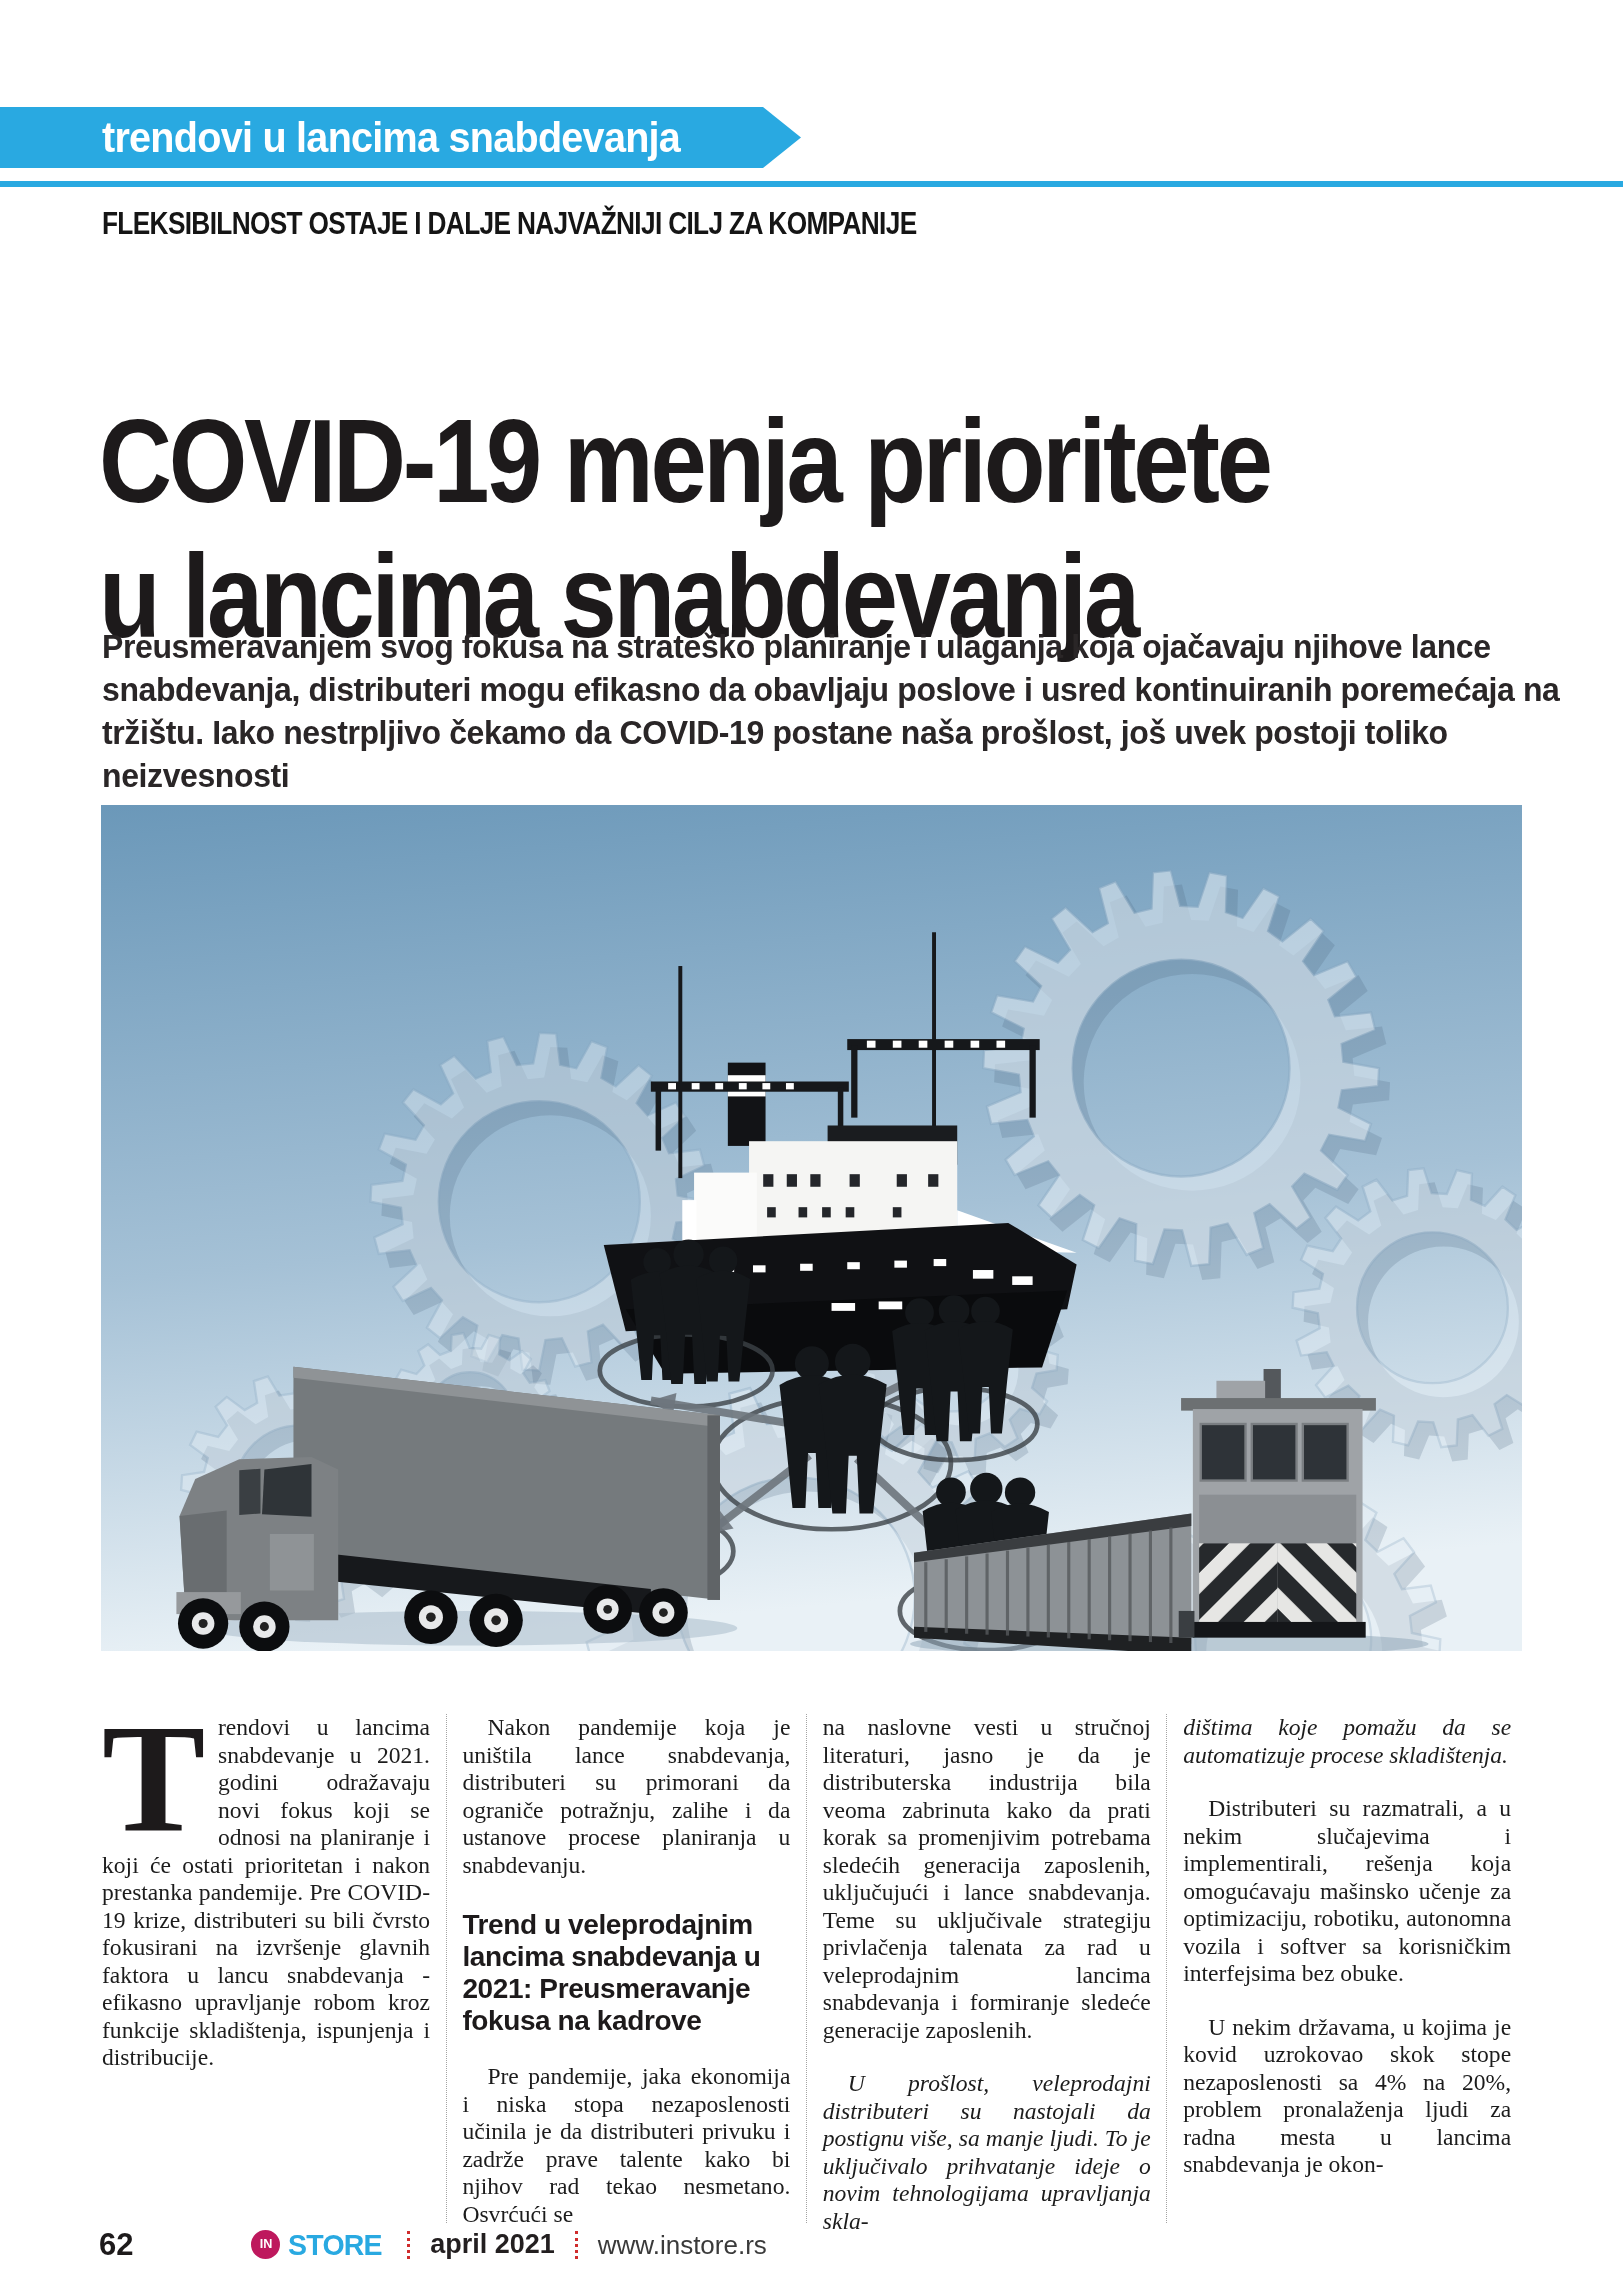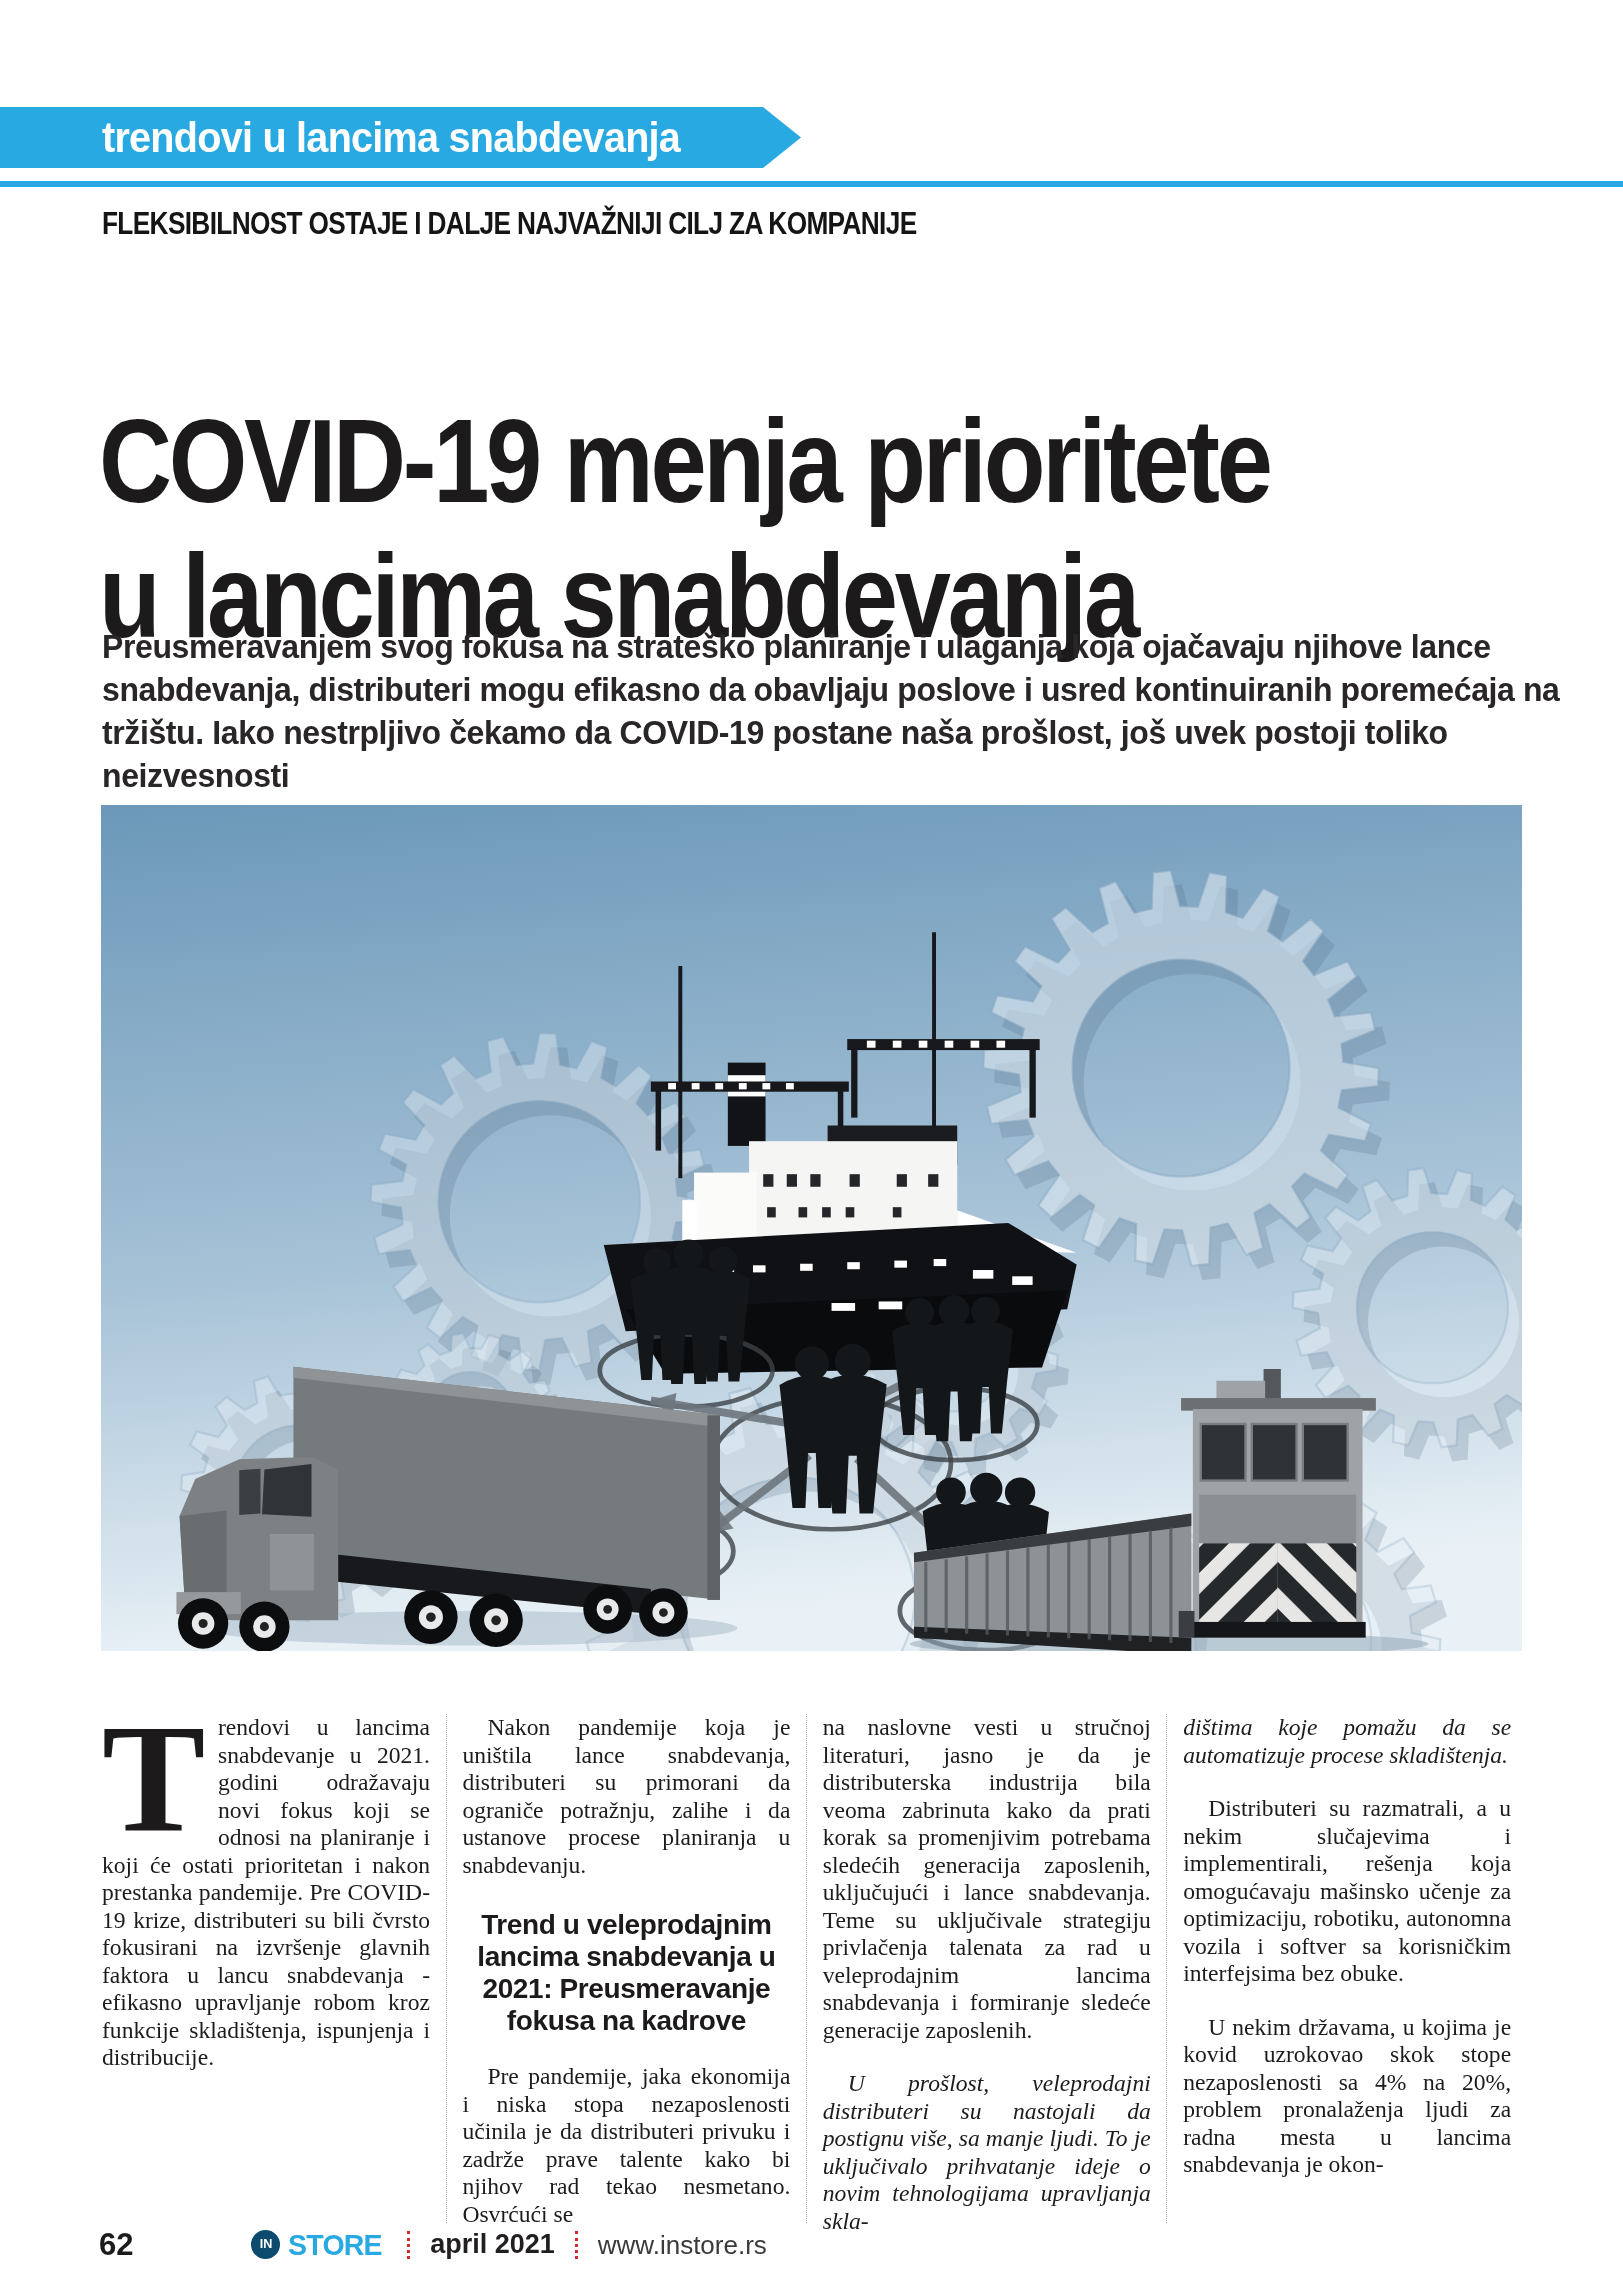--- a/index.html
+++ b/index.html
@@ -32,27 +32,27 @@
   .cols{position:absolute;left:102px;top:1714px;width:1419px;height:509px;display:flex;}
   .col{width:328px;font-size:23.6px;line-height:27.5px;text-align:justify;color:#1c1c1c;}
   .col:not(:last-child){padding-right:15.7px;margin-right:15.7px;border-right:1.6px dotted #a3a3a3;}
   .col p{margin:0;}
   .col p + p, .col h3 + p{margin-top:26px;}
   .col p.indent{text-indent:25px;}
   .col p.italic{font-style:italic;}
   .dropcap{float:left;font:bold 155px/118px "Liberation Serif", serif;color:#1d1a1b;
            margin:4.7px 12.6px 0 0;}
   .subhead{margin:30px 0 4px 0;font:bold 28px/32px "Liberation Sans", sans-serif;
-           color:#1d1a1b;letter-spacing:-0.4px;text-align:center;}
+           color:#1d1a1b;letter-spacing:-0.4px;text-align:left;}
 
   
   .footer{position:absolute;left:99px;top:2229px;width:1425px;display:flex;align-items:center;gap:6px;}
   .page-num{font:bold 31px/1 "Liberation Sans", sans-serif;color:#1d1a1b;}
   .logo-group{display:flex;align-items:center;margin-left:112px;}
-  .logo-circle{width:29px;height:29px;border-radius:50%;background:#0c4a6e;color:#ffffff;
+  .logo-circle{width:29px;height:29px;border-radius:50%;background:#be185d;color:#ffffff;
            display:flex;align-items:center;justify-content:center;
            font:bold 12.6px/1 "Liberation Sans", sans-serif;letter-spacing:0;}
   .logo-store{margin-left:7.9px;color:#29a9e1;font:bold 30px/1 "Liberation Sans", sans-serif;
            letter-spacing:-0.8px;transform:scaleX(0.95);transform-origin:left center;}
   .dot-divider{height:28px;border-left:3.9px dotted #d02c2c;margin:0 14px;}
   .issue-date{font:bold 27px/1 "Liberation Sans", sans-serif;color:#231f20;}
   .site{font:26px/1 "Liberation Sans", sans-serif;color:#3a3a3a;text-decoration:none;}
 </style>
 </head>
 <body>

